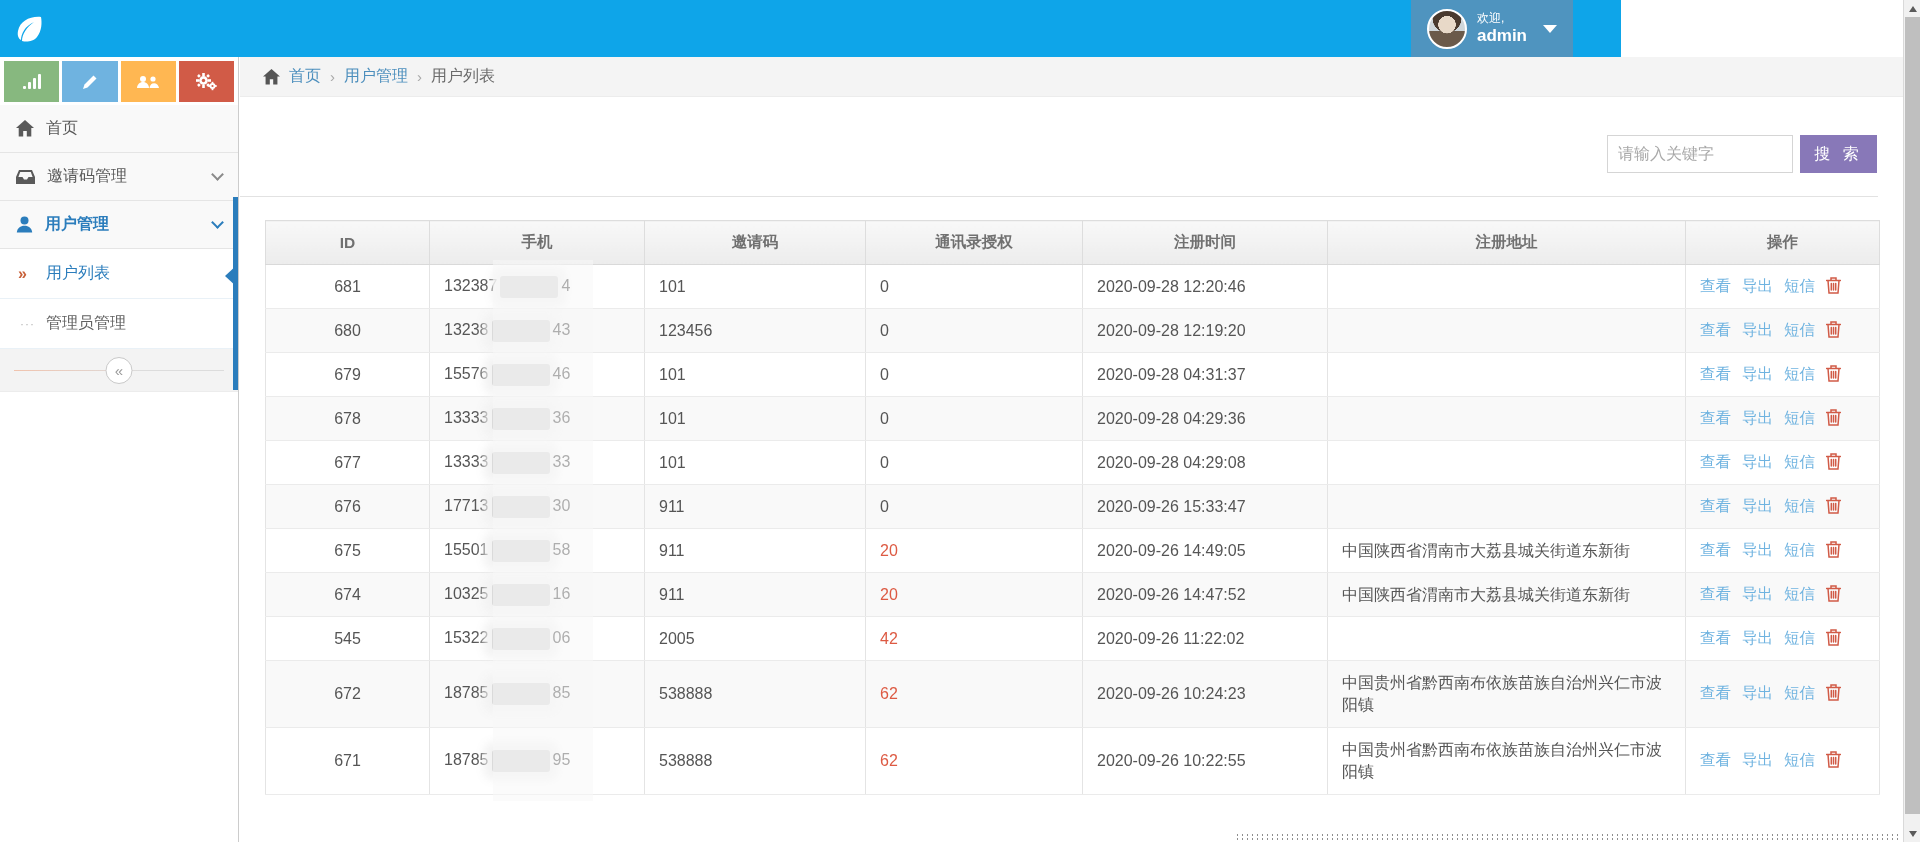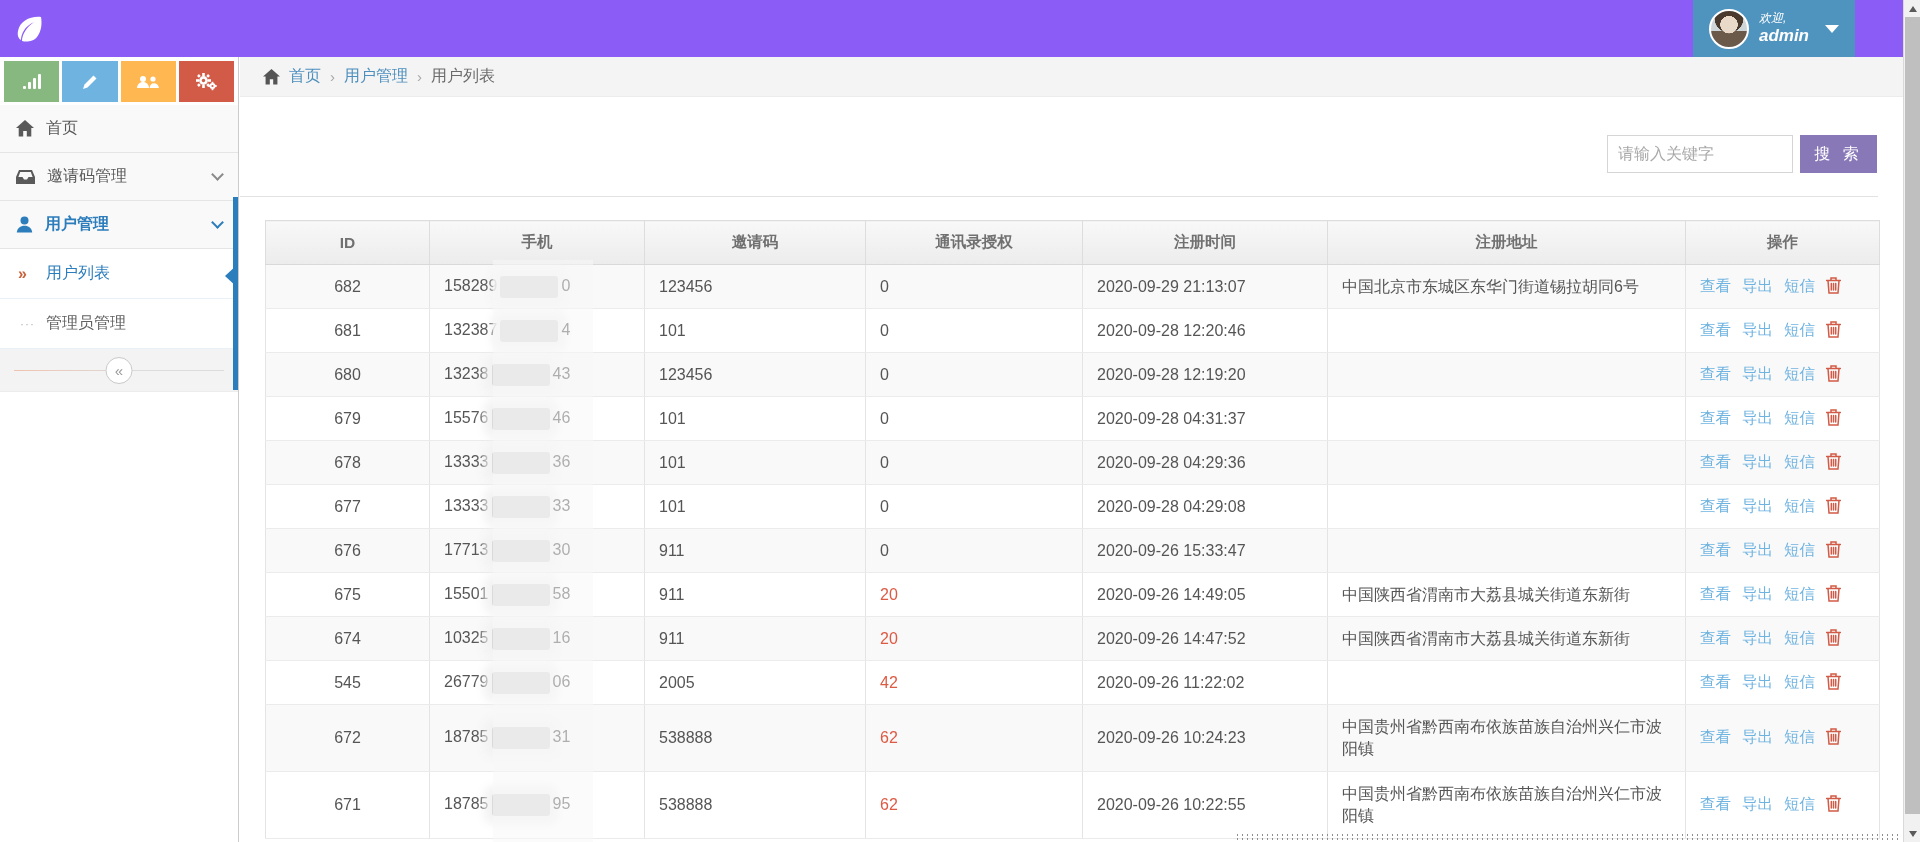--- a/index.html
+++ b/index.html
@@ -1,20 +1,20 @@
 <!DOCTYPE html>
 <html><head>
 <meta charset="utf-8">
 <style>
   * { margin:0; padding:0; box-sizing:border-box; }
   html,body { width:1920px; height:842px; overflow:hidden; }
   body { font-family:"Liberation Sans", sans-serif; background:#fff; position:relative; color:#555; }
 
   
-  .navbar { position:absolute; left:0; top:0; width:1903px; height:57px; background:#8b5cf6;font-style:italic; }
+  .navbar { position:absolute; left:0; top:0; width:1621px; height:57px; background:#0ea5e9; }
   .logo { position:absolute; left:12px; top:11px; width:34px; height:34px; }
   .userbox { position:absolute; right:48px; top:0; height:57px; background:#4f94bf; display:flex; align-items:center; padding:0 16px; gap:10px; cursor:pointer; }
   .avatar { width:40px; height:40px; border-radius:50%; border:2px solid #fff;
             background:
               radial-gradient(circle at 50% 38%, #e8d9c8 0 30%, transparent 31%),
               radial-gradient(circle at 50% 20%, #4a3a2e 0 42%, transparent 43%),
               linear-gradient(#cfd6da 0 55%, #6b5a4a 55%); }
   .welcome { color:#fff; line-height:1.15; }
   .welcome .w1 { font-size:12px; display:block; }
   .welcome .w2 { font-size:17px; font-weight:bold; display:block; }
@@ -244,31 +244,20 @@
             <th class="c-id">ID</th>
             <th>手机</th>
             <th>邀请码</th>
             <th>通讯录授权</th>
             <th>注册时间</th>
             <th>注册地址</th>
             <th>操作</th>
           </tr>
         </thead>
       <tbody>
-          <tr class="striped">
-            <td class="c-id">682</td>
-            <td><span>158289</span><span class="blur-chip"></span><span>0</span></td>
-            <td>123456</td>
-            <td><span class="">0</span></td>
-            <td>2020-09-29 21:13:07</td>
-            <td class="addr">中国北京市东城区东华门街道锡拉胡同6号</td>
-            <td class="ops"><a href="#">查看</a><a href="#">导出</a><a href="#">短信</a><span class="trash"><svg width="15" height="17" viewBox="0 0 15 17">
-                  <path d="M0.5 3.5 H14.5 M5 3 V1 H10 V3 M2 3.5 L3 16 H12 L13 3.5 M5.3 6.5 V13 M7.5 6.5 V13 M9.7 6.5 V13" stroke="#d15b47" stroke-width="1.5" fill="none" stroke-linecap="round"></path>
-                </svg></span></td>
-          </tr>
           <tr class="">
             <td class="c-id">681</td>
             <td><span>132387</span><span class="blur-chip"></span><span>4</span></td>
             <td>101</td>
             <td><span class="">0</span></td>
             <td>2020-09-28 12:20:46</td>
             <td class="addr"></td>
             <td class="ops"><a href="#">查看</a><a href="#">导出</a><a href="#">短信</a><span class="trash"><svg width="15" height="17" viewBox="0 0 15 17">
                   <path d="M0.5 3.5 H14.5 M5 3 V1 H10 V3 M2 3.5 L3 16 H12 L13 3.5 M5.3 6.5 V13 M7.5 6.5 V13 M9.7 6.5 V13" stroke="#d15b47" stroke-width="1.5" fill="none" stroke-linecap="round"></path>
                 </svg></span></td>
@@ -345,32 +334,32 @@
             <td>911</td>
             <td><span class="red">20</span></td>
             <td>2020-09-26 14:47:52</td>
             <td class="addr">中国陕西省渭南市大荔县城关街道东新街</td>
             <td class="ops"><a href="#">查看</a><a href="#">导出</a><a href="#">短信</a><span class="trash"><svg width="15" height="17" viewBox="0 0 15 17">
                   <path d="M0.5 3.5 H14.5 M5 3 V1 H10 V3 M2 3.5 L3 16 H12 L13 3.5 M5.3 6.5 V13 M7.5 6.5 V13 M9.7 6.5 V13" stroke="#d15b47" stroke-width="1.5" fill="none" stroke-linecap="round"></path>
                 </svg></span></td>
           </tr>
           <tr class="">
             <td class="c-id">545</td>
-            <td><span>26779</span><span class="blur-chip"></span><span>06</span></td>
+            <td><span>15322</span><span class="blur-chip"></span><span>06</span></td>
             <td>2005</td>
             <td><span class="red">42</span></td>
             <td>2020-09-26 11:22:02</td>
             <td class="addr"></td>
             <td class="ops"><a href="#">查看</a><a href="#">导出</a><a href="#">短信</a><span class="trash"><svg width="15" height="17" viewBox="0 0 15 17">
                   <path d="M0.5 3.5 H14.5 M5 3 V1 H10 V3 M2 3.5 L3 16 H12 L13 3.5 M5.3 6.5 V13 M7.5 6.5 V13 M9.7 6.5 V13" stroke="#d15b47" stroke-width="1.5" fill="none" stroke-linecap="round"></path>
                 </svg></span></td>
           </tr>
           <tr class="striped tall">
             <td class="c-id">672</td>
-            <td><span>18785</span><span class="blur-chip"></span><span>31</span></td>
+            <td><span>18785</span><span class="blur-chip"></span><span>85</span></td>
             <td>538888</td>
             <td><span class="red">62</span></td>
             <td>2020-09-26 10:24:23</td>
             <td class="addr">中国贵州省黔西南布依族苗族自治州兴仁市波阳镇</td>
             <td class="ops"><a href="#">查看</a><a href="#">导出</a><a href="#">短信</a><span class="trash"><svg width="15" height="17" viewBox="0 0 15 17">
                   <path d="M0.5 3.5 H14.5 M5 3 V1 H10 V3 M2 3.5 L3 16 H12 L13 3.5 M5.3 6.5 V13 M7.5 6.5 V13 M9.7 6.5 V13" stroke="#d15b47" stroke-width="1.5" fill="none" stroke-linecap="round"></path>
                 </svg></span></td>
           </tr>
           <tr class=" tall">
             <td class="c-id">671</td>

